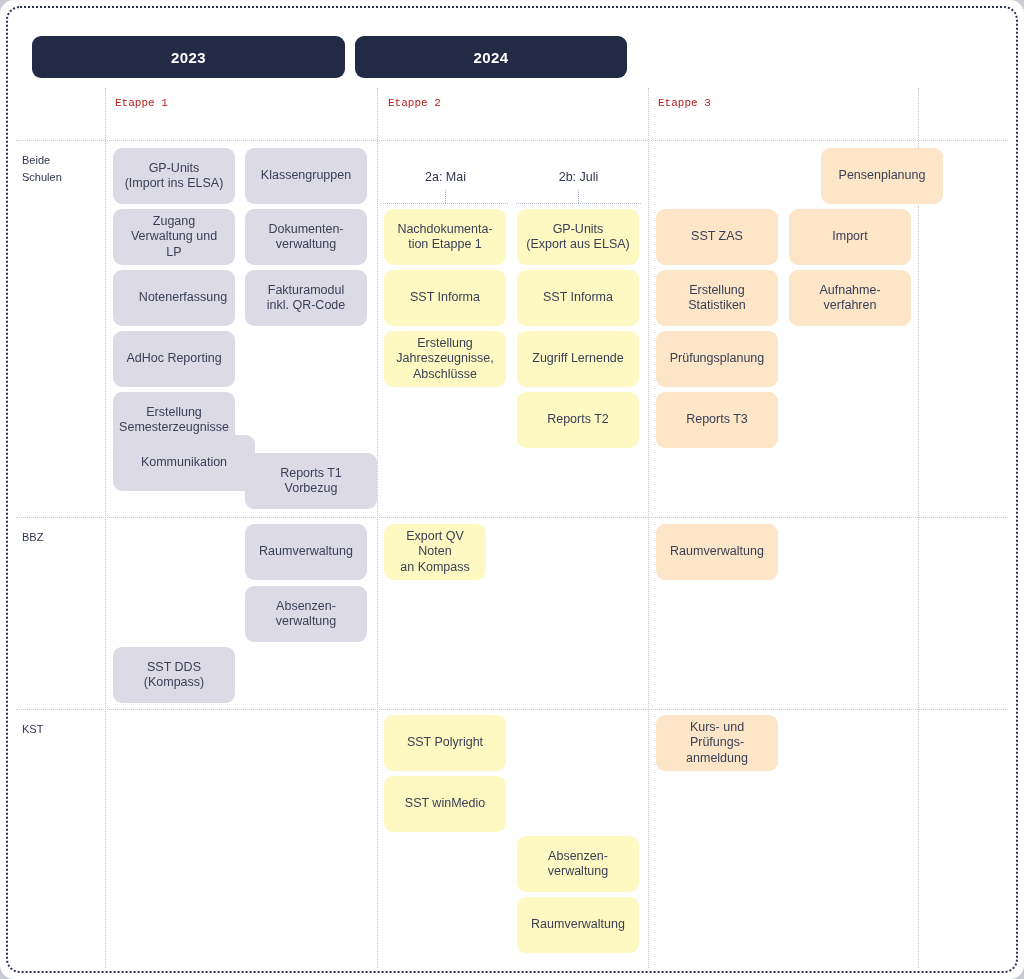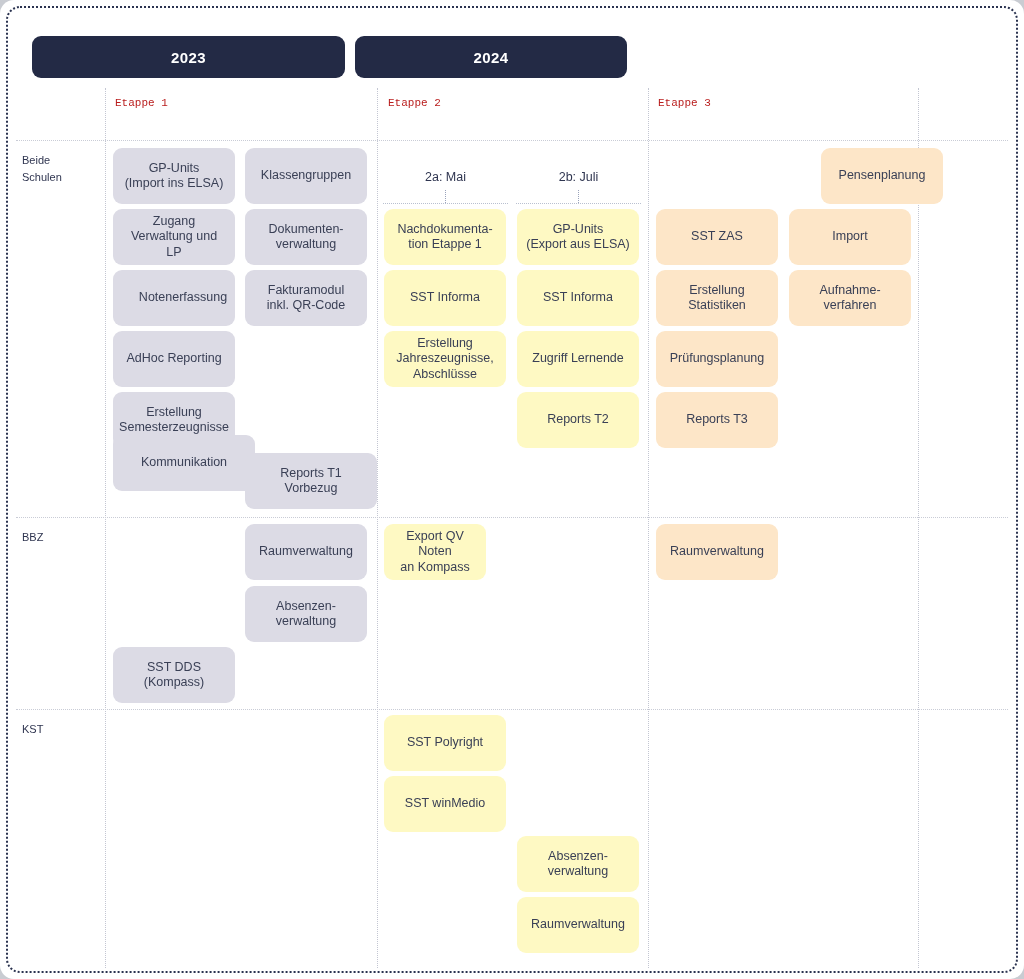--- a/index.html
+++ b/index.html
@@ -219,14 +219,17 @@
 
   <div class="card orange" style="left:656px; top:524px; width:122px; height:56px;">Raumverwaltung</div>
 
   <div class="card blue" style="left:384px; top:715px; width:122px; height:56px;">SST Polyright</div>
   <div class="card blue" style="left:384px; top:776px; width:122px; height:56px;">SST winMedio</div>
 
   <div class="card blue" style="left:517px; top:836px; width:122px; height:56px;">Absenzen-
 verwaltung</div>
   <div class="card blue" style="left:517px; top:897px; width:122px; height:56px;">Raumverwaltung</div>
 
+  <div class="card orange" style="left:656px; top:715px; width:122px; height:56px;">Kurs- und
+Prüfungs-
+anmeldung</div>
 
 </div>
 
 </body></html>

